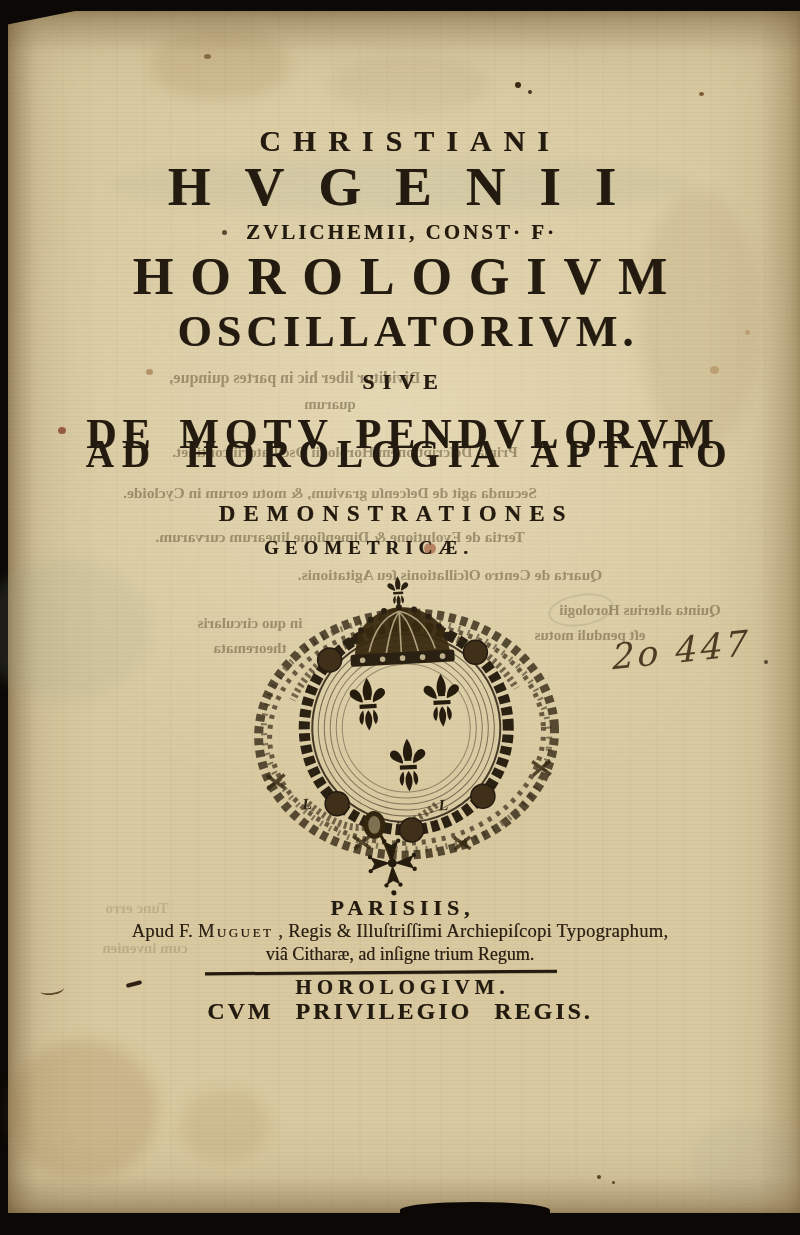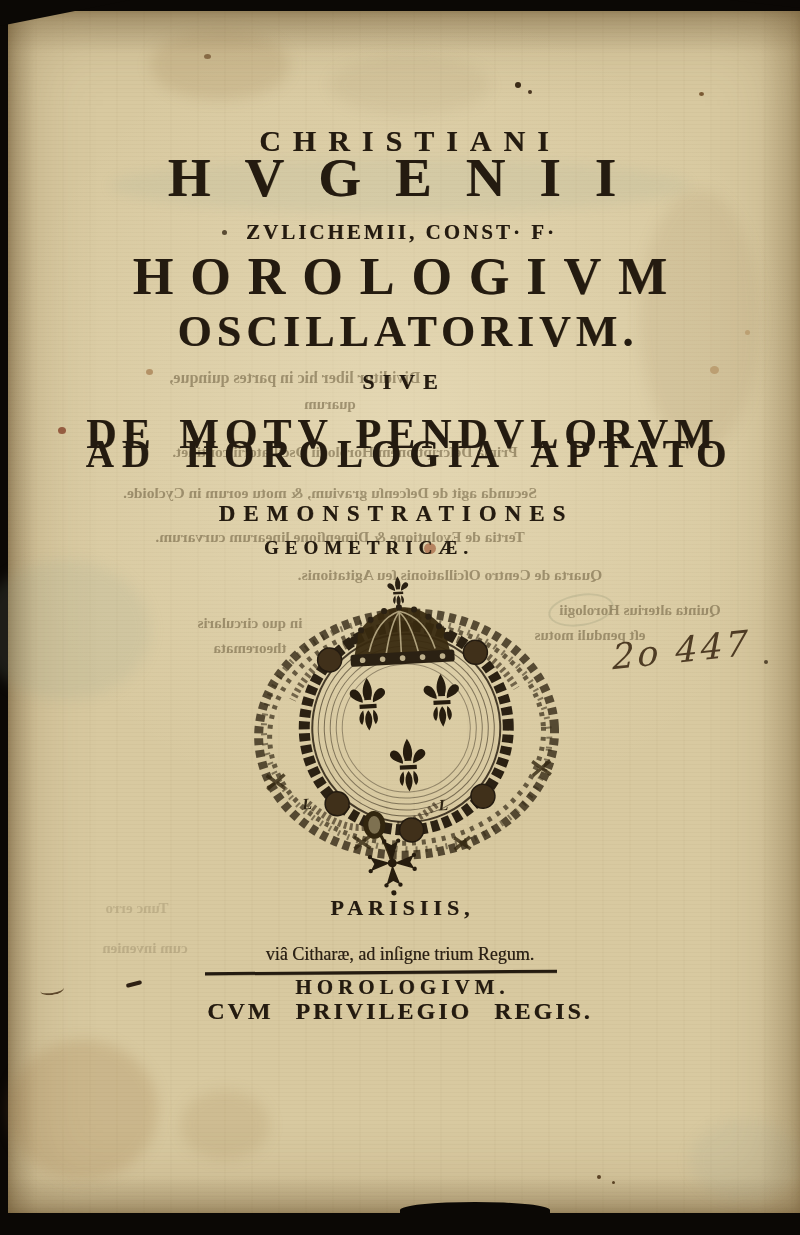--- a/index.html
+++ b/index.html
@@ -28,21 +28,21 @@
   .tickmark{position:absolute;pointer-events:none;}
   .stampghost{position:absolute;left:548px;top:594px;width:62px;height:28px;border:2px solid rgba(115,125,98,.28);
     border-radius:50%;transform:rotate(-9deg);opacity:.7;}
   
   .ghost{position:absolute;transform:scaleX(-1);color:rgba(104,90,58,.55);filter:blur(.35px);
     text-align:center;font-weight:600;white-space:nowrap;}
   
   .t{position:absolute;left:0;right:0;text-align:center;color:#241b10;font-weight:700;line-height:1;
      text-shadow:0.4px 0.4px 0.6px rgba(45,32,16,.55);white-space:nowrap;}
   .t1{top:126px;font-size:30px;letter-spacing:12px;padding-left:20px;}
-  .t2{top:150px;font-size:55px;letter-spacing:34px;padding-left:18px;}
+  .t2{top:159px;font-size:55px;letter-spacing:34px;padding-left:18px;}
   .t3{top:222px;font-size:21px;letter-spacing:3px;padding-left:3px;}
   .t4{top:251px;font-size:52px;letter-spacing:17px;padding-left:17px;}
   .t5{top:310px;font-size:44px;letter-spacing:5px;padding-left:16px;}
   .t6{top:371px;font-size:22px;letter-spacing:8px;padding-left:8px;}
   .t7{top:413px;font-size:42px;letter-spacing:6px;word-spacing:6px;padding-left:6px;}
   .t8{top:434px;font-size:39px;letter-spacing:8px;word-spacing:10px;padding-left:20px;}
   .t9{top:502px;font-size:23px;letter-spacing:8px;padding-left:8px;transform:translateX(-8px);}
   .t10{top:538px;font-size:19px;letter-spacing:6px;padding-left:6px;transform:translateX(-34px);}
   .i1{top:897px;font-size:22px;letter-spacing:5px;padding-left:5px;font-weight:700;}
   .i2{top:922px;font-size:18.5px;font-weight:400;color:#2a2014;letter-spacing:.3px;}
@@ -226,20 +226,21 @@
         <circle cx="121" cy="293" r="2.2"></circle>
       <circle cx="165" cy="279" r="2.2"></circle>
         <circle cx="165" cy="293" r="2.2"></circle>
       <circle cx="143" cy="316" r="2.6"></circle>
     </g>
   </svg>
 
   <div class="handnote">2o 447</div>
 
   <div class="t i1">PARISIIS,</div>
+  <div class="t i2"><span>Apud F. </span><span class="pubname">Muguet</span><span> , Regis &amp; Illuſtriſſimi Archiepiſcopi Typographum,</span></div>
   <div class="t i3">viâ Citharæ, ad inſigne trium Regum.</div>
   <div class="rule"></div>
   <div class="t i4">HOROLOGIVM.</div>
   <div class="t i5">CVM PRIVILEGIO REGIS.</div>
 
   <div class="wedge-tl"></div>
   <div class="wedge-tr"></div>
   <div class="bump-bottom"></div>
 
 </div>

